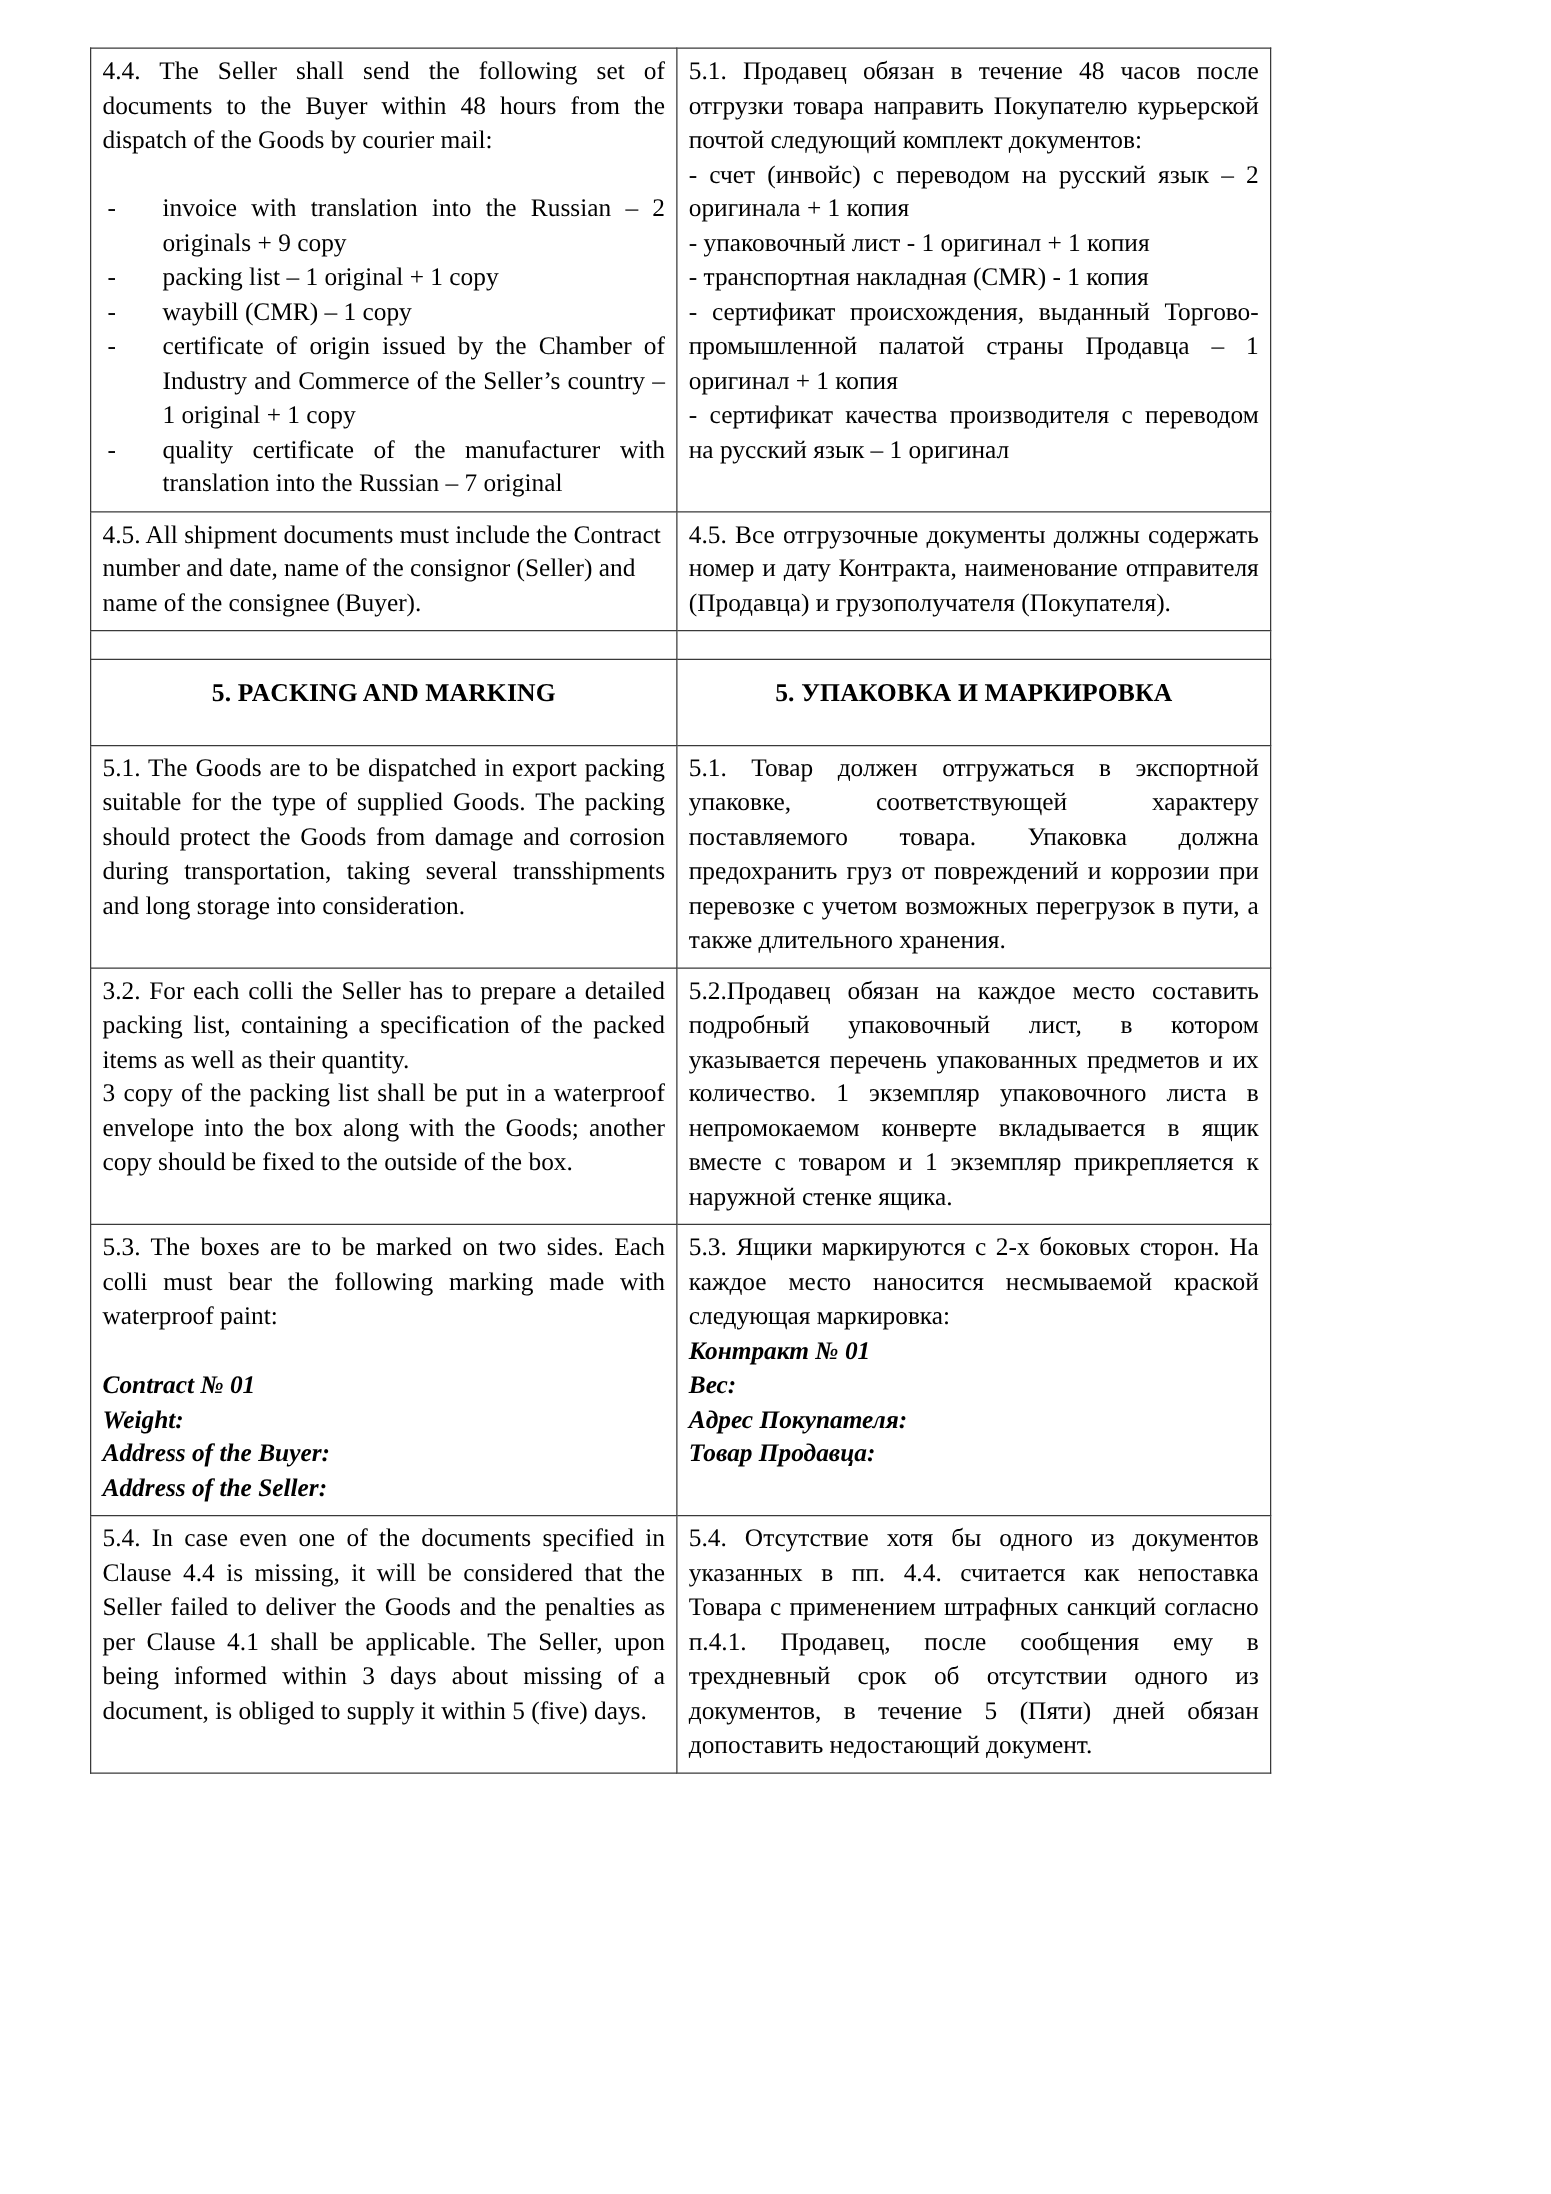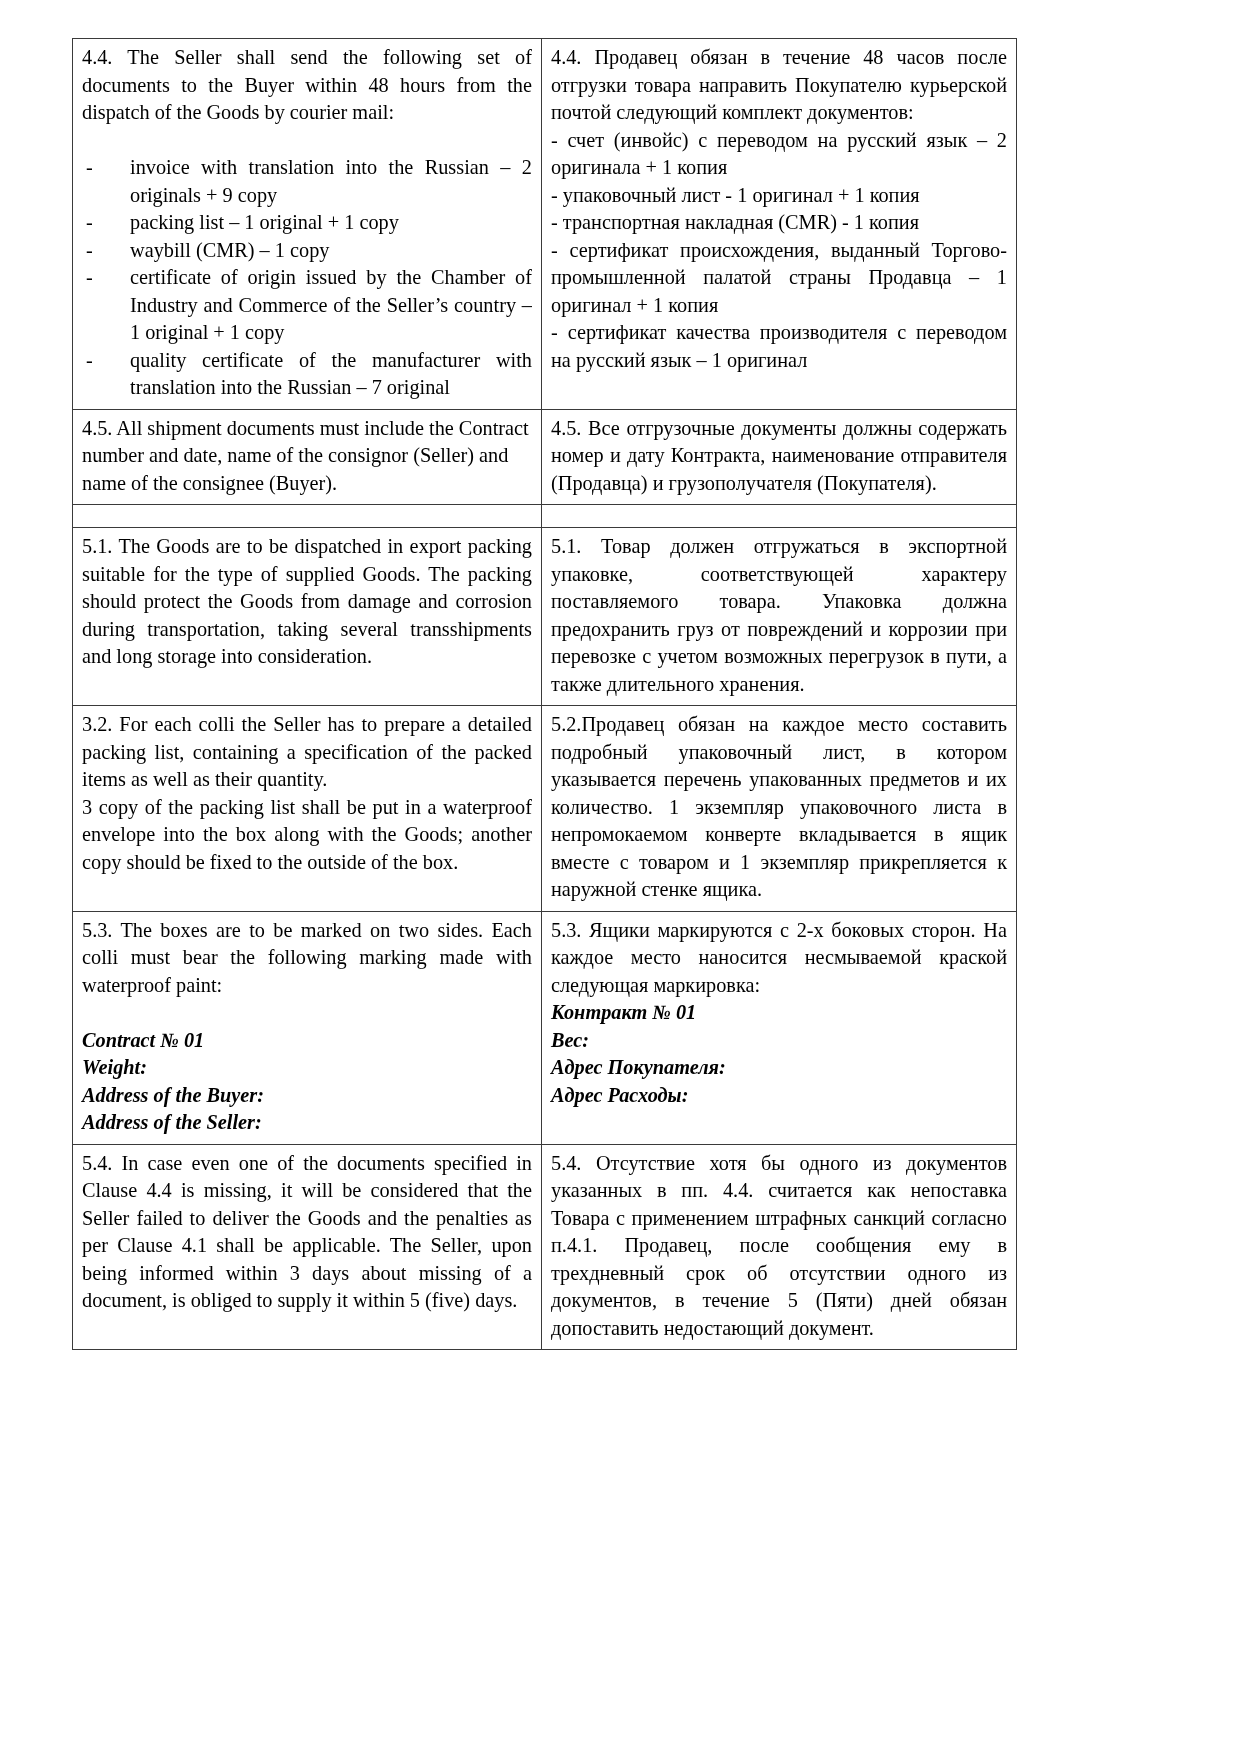--- a/index.html
+++ b/index.html
@@ -109,21 +109,21 @@
           <span class="blank-line"></span>
           <ul class="dash-list">
             <li>invoice with translation into the Russian – 2 originals + 9 copy</li>
             <li>packing list – 1 original + 1 copy</li>
             <li>waybill (CMR) – 1 copy</li>
             <li>certificate of origin issued by the Chamber of Industry and Commerce of the Seller’s country – 1 original + 1 copy</li>
             <li>quality certificate of the manufacturer with translation into the Russian – 7 original</li>
           </ul>
         </td>
         <td class="col-ru ru">
-          <p class="para">4.4. Продавец обязан в течение 48 часов после отгрузки товара направить Покупателю курьерской почтой следующий комплект документов:</p>
+          <p class="para">5.1. Продавец обязан в течение 48 часов после отгрузки товара направить Покупателю курьерской почтой следующий комплект документов:</p>
           <p class="para">- счет (инвойс) с переводом на русский язык – 2 оригинала + 1 копия</p>
           <p class="para left">- упаковочный лист  -  1 оригинал + 1 копия</p>
           <p class="para left">- транспортная накладная (CMR) -  1 копия</p>
           <p class="para">- сертификат происхождения, выданный Торгово-промышленной палатой страны Продавца – 1 оригинал + 1 копия</p>
           <p class="para">- сертификат качества   производителя с переводом на русский язык – 1 оригинал</p>
         </td>
       </tr>
 
       <tr>
         <td class="col-en">
@@ -132,20 +132,24 @@
         <td class="col-ru ru">
           <p class="para">4.5. Все отгрузочные документы должны содержать номер и дату Контракта, наименование отправителя (Продавца) и грузополучателя (Покупателя).</p>
         </td>
       </tr>
 
       <tr class="spacer">
         <td class="col-en"></td>
         <td class="col-ru"></td>
       </tr>
 
+      <tr class="section-head">
+        <td class="col-en">5. PACKING AND MARKING</td>
+        <td class="col-ru">5. УПАКОВКА И МАРКИРОВКА</td>
+      </tr>
 
       <tr>
         <td class="col-en">
           <p class="para">5.1. The Goods are to be dispatched in export packing suitable for the type of supplied Goods.  The packing should protect the Goods from damage and corrosion during transportation, taking several transshipments and long storage into consideration.</p>
         </td>
         <td class="col-ru ru">
           <p class="para">5.1. Товар должен отгружаться в экспортной упаковке, соответствующей характеру поставляемого товара.  Упаковка должна предохранить груз от повреждений и коррозии при перевозке с учетом возможных перегрузок в пути, а также длительного хранения.</p>
         </td>
       </tr>
 
@@ -169,21 +173,21 @@
             <p>Address of the Buyer:</p>
             <p>Address of the Seller:</p>
           </div>
         </td>
         <td class="col-ru ru tail-pad">
           <p class="para">5.3. Ящики маркируются с 2-х боковых сторон. На каждое место наносится несмываемой краской следующая маркировка:</p>
           <div class="bold-block">
             <p>Контракт № 01</p>
             <p>Вес:</p>
             <p>Адрес Покупателя:</p>
-            <p>Адрес Расходы:</p>
+            <p>Товар Продавца:</p>
           </div>
         </td>
       </tr>
 
       <tr>
         <td class="col-en">
           <p class="para">5.4. In case even one of the documents specified in Clause 4.4 is missing, it will be considered that the Seller failed to deliver the Goods and the penalties as per Clause 4.1 shall be applicable. The Seller, upon being informed within 3 days about missing of a document, is obliged to supply it within 5 (five) days.</p>
         </td>
         <td class="col-ru ru">
           <p class="para">5.4. Отсутствие хотя бы одного из документов указанных в пп. 4.4. считается как непоставка Товара с применением штрафных санкций согласно п.4.1. Продавец, после сообщения ему в трехдневный срок об отсутствии одного из документов, в течение 5 (Пяти) дней обязан допоставить недостающий документ.</p>

